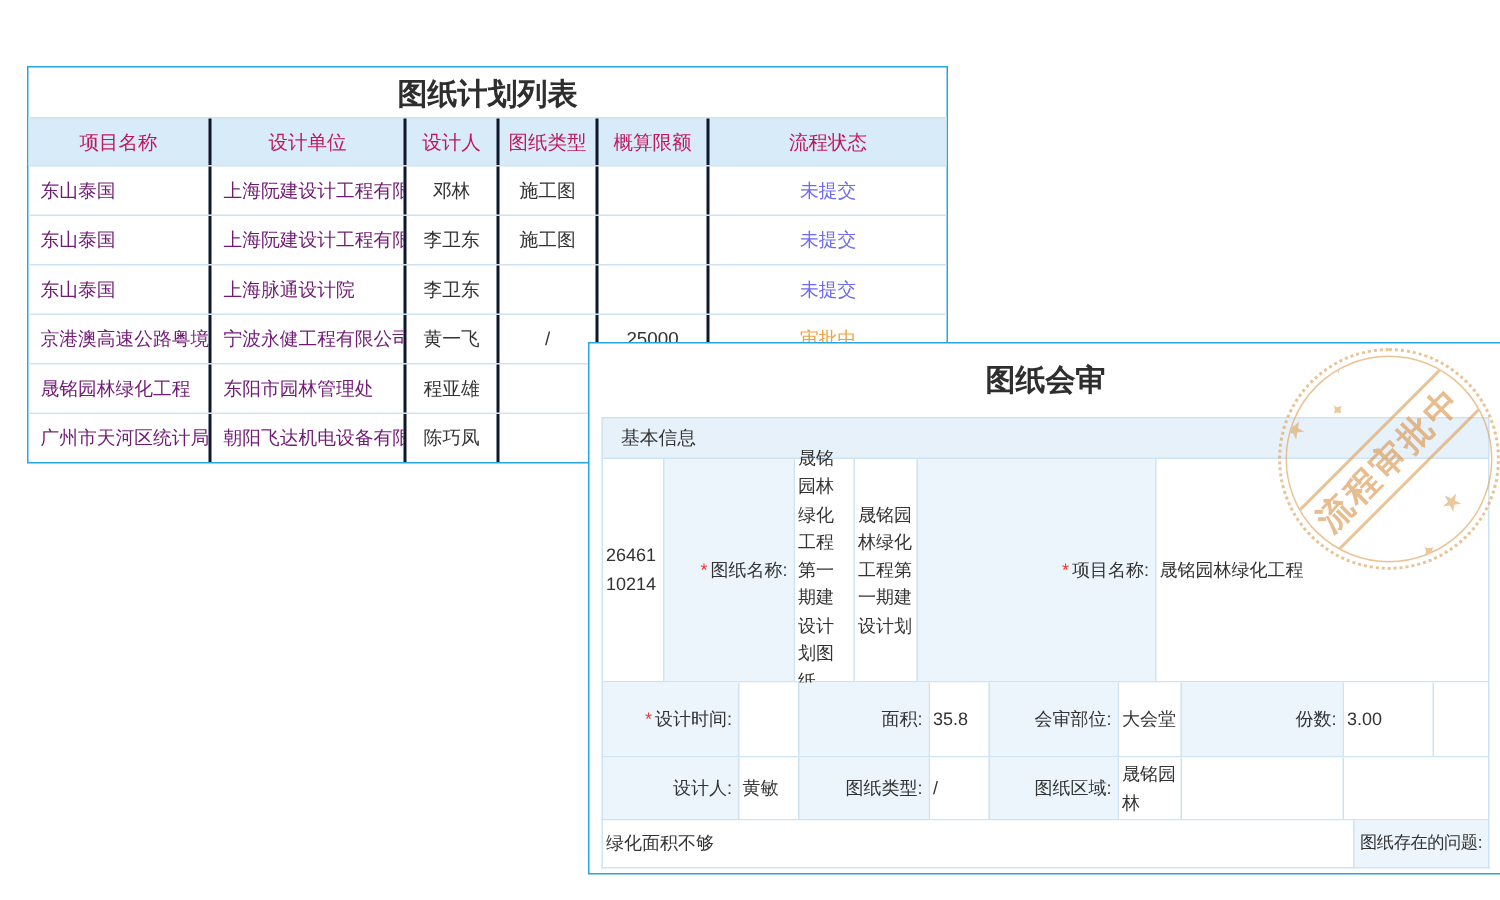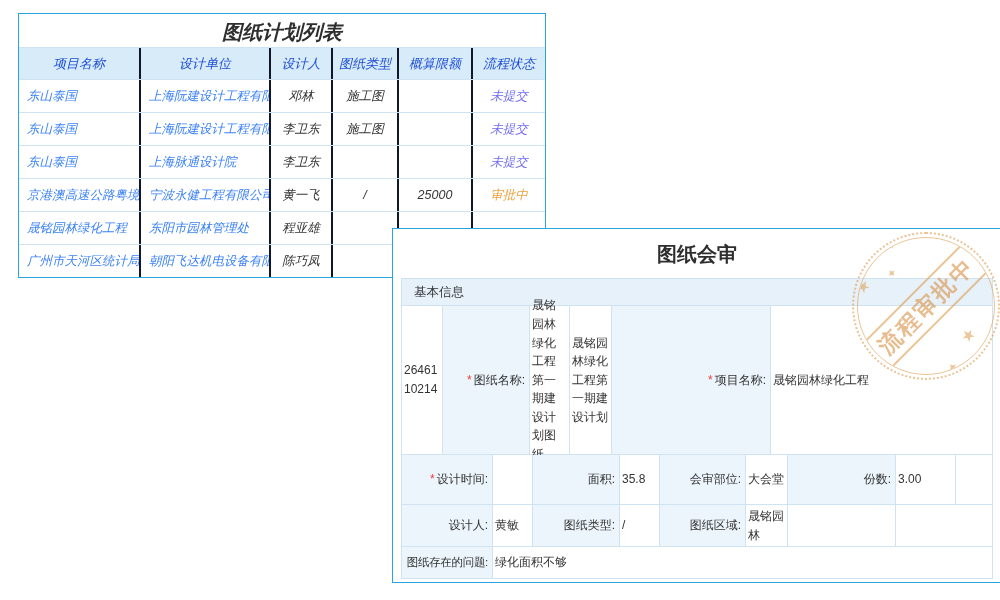--- a/index.html
+++ b/index.html
@@ -3,32 +3,32 @@
 <meta charset="utf-8">
 <style>
   * { margin:0; padding:0; box-sizing:border-box; }
   html,body { width:1000px; height:600px; background:#fff; overflow:hidden; }
   body { font-family:"Liberation Sans", sans-serif; color:#333; position:relative; }
 
   .panel { position:absolute; background:#fff; border:1px solid #27a5de; }
   .panel-title { font-size:20px; font-weight:bold; text-align:center; color:#2e2e2e; }
 
   
-  .plan { left:18px; top:13px; width:528px; height:265px;font-style:italic; }
+  .plan { left:18px; top:44px; width:614px; height:265px; }
   .plan .panel-title { height:33px; line-height:36px; }
   .trow { display:flex; height:33px; border-top:1px solid #cfe3f2; }
   .thead { height:32px; background:#d8ebf8; }
   .tcell { display:flex; align-items:center; justify-content:center; font-size:12.5px;
            overflow:hidden; white-space:nowrap; }
   .tcell + .tcell { border-left:2px solid #0f172a; }
-  .thead .tcell { color:#1d4ed8; font-size:13px; }
+  .thead .tcell { color:#be185d; font-size:13px; }
   .w1 { width:120px; } .w2 { width:130px; } .w3 { width:62px; }
   .w4 { width:66px; }  .w5 { width:74px; }  .w6 { flex:1; }
   .trow:not(.thead) .w1, .trow:not(.thead) .w2 { justify-content:flex-start; padding-left:8px; }
-  .link { color:#3b82f6; }
+  .link { color:#701a75; }
   .st-pending { color:#6f6af2; }
   .st-approving { color:#f0a13e; }
 
   
   .review { left:392px; top:228px; width:610px; height:355px; }
   .review .panel-title { margin:10px 0 9px; height:30px; line-height:30px; }
   .section-bar { margin:0 8px; height:28px; background:#e7f1fa; border:1px solid #cfe3f2;
                  display:flex; align-items:center; padding-left:12px; font-size:12.5px; color:#333; }
   .form { margin:0 8px; border:1px solid #cfe3f2; border-top:none; width:592px; }
   .frow { display:flex; border-bottom:1px solid #cfe3f2; }
@@ -184,24 +184,24 @@
       <div class="fc fvalue c4">/</div>
       <div class="fc flabel c5">
         <span>图纸区域:</span>
       </div>
       <div class="fc fvalue c6">晟铭园林</div>
       <div class="fc fvalue c7"></div>
       <div class="fc fvalue c89"></div>
     </div>
 
     <div class="frow r4">
+      <div class="fc fvalue cspan">绿化面积不够</div>
       <div class="fc flabel c1">
         <span>图纸存在的问题:</span>
       </div>
-      <div class="fc fvalue cspan">绿化面积不够</div>
     </div>
   </div>
 
   <div class="stamp">
     <div class="stamp-outer"></div>
     <div class="stamp-inner">
       <div class="stamp-rot">
         <span class="star s1">★</span>
         <span class="star s2">✦</span>
         <span class="star s3">★</span>

